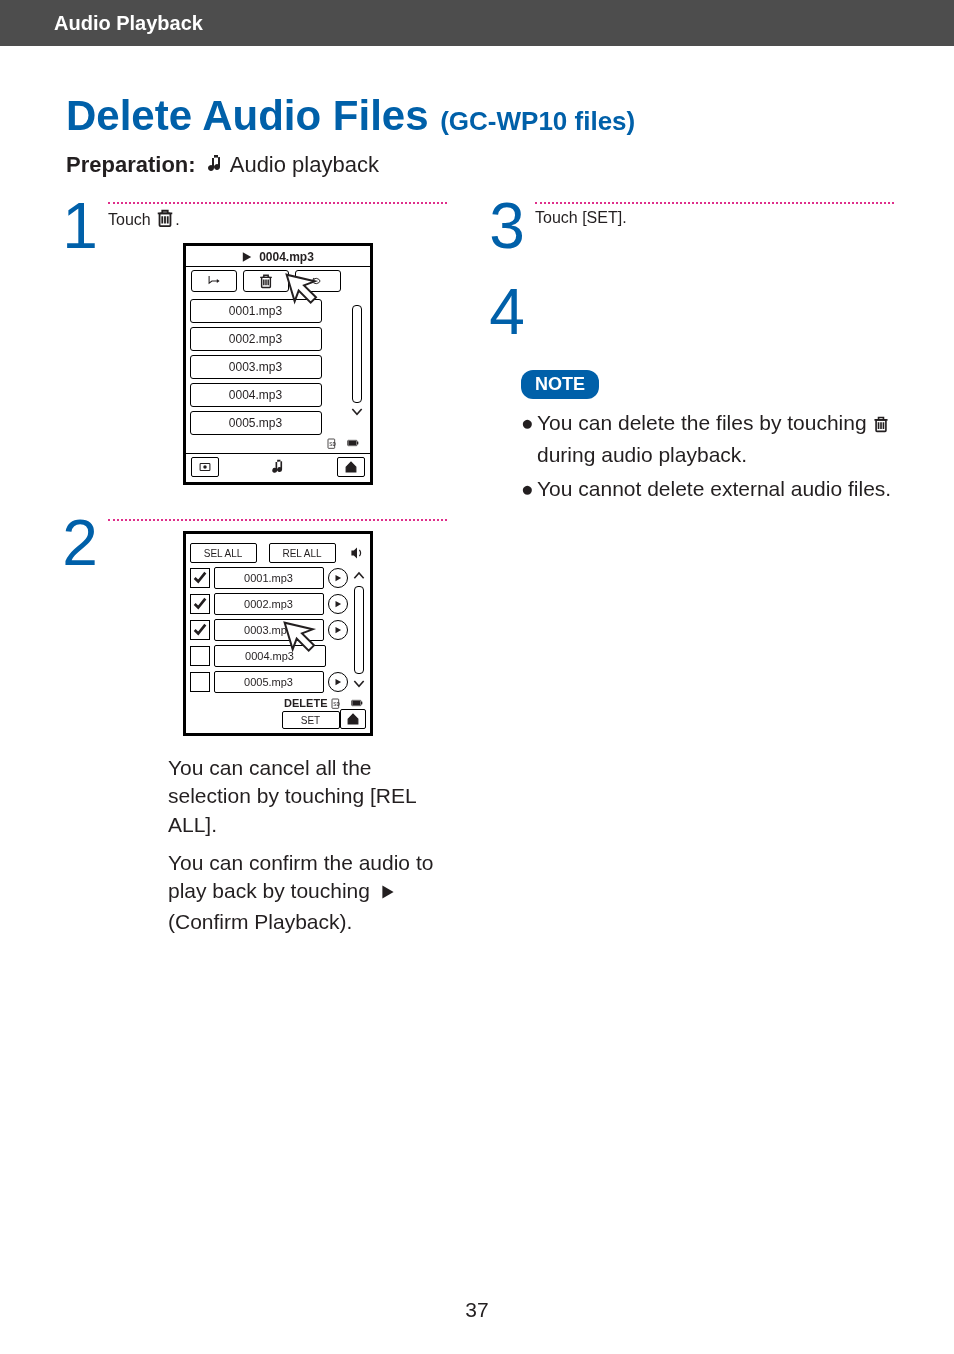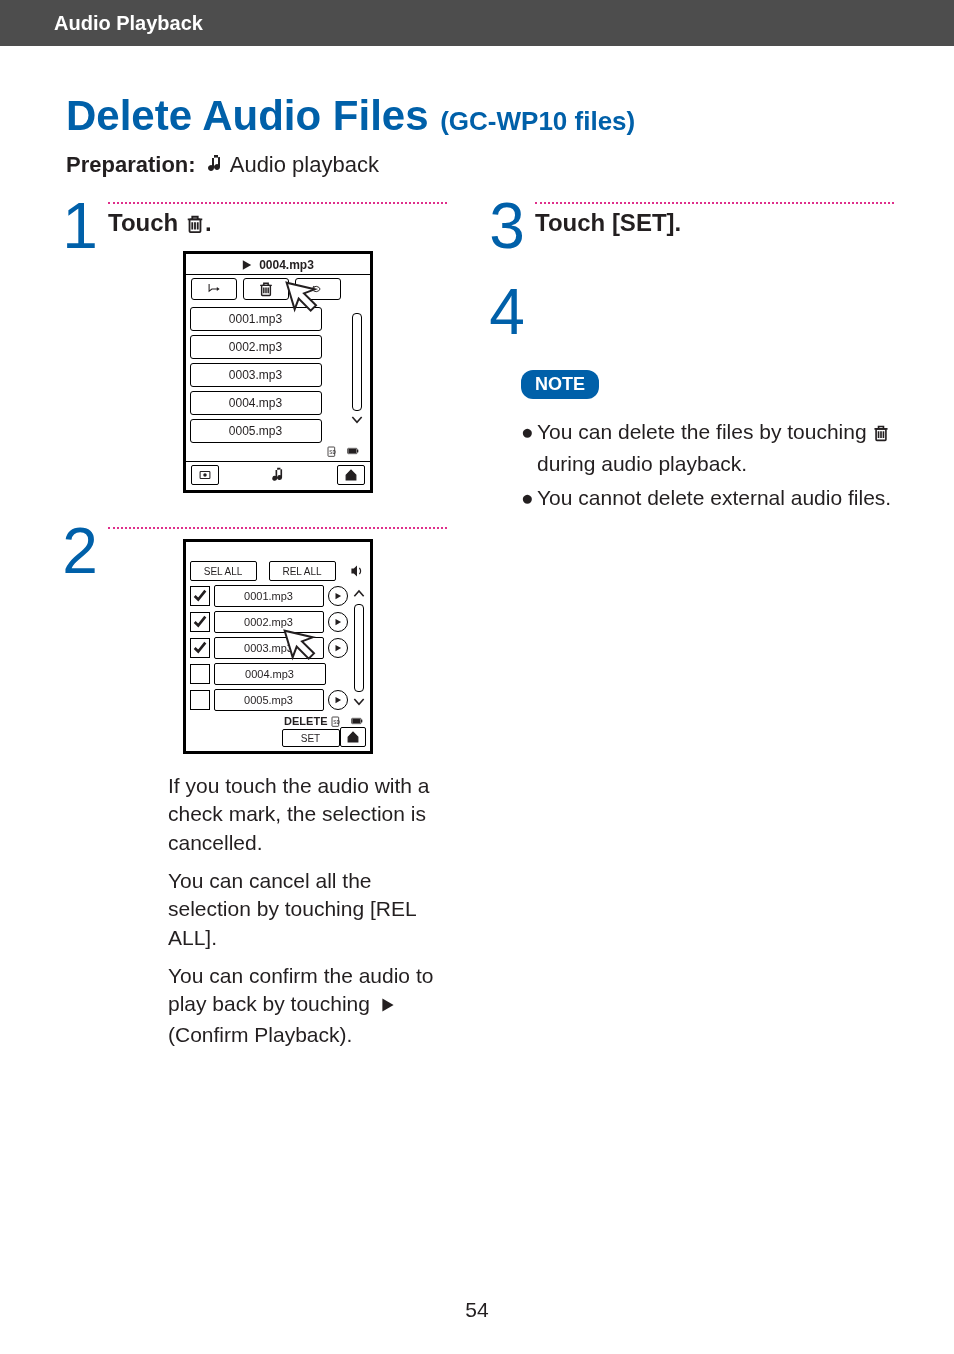--- a/index.html
+++ b/index.html
@@ -77,22 +77,22 @@
   .step .body {
     flex: 1;
     padding-top: 10px;
   }
   .dotted {
     border-top: 2px dotted #df2f8b;
     width: 100%;
     margin-bottom: 4px;
   }
   .step-text {
-    font-size: 24px;
-    font-weight: 700;
+    font-size: 16px;
+    font-weight: 400;
     line-height: 1.25;
   }
   .screen {
     margin: 10px auto 0 auto;
     width: 184px;
     border: 3px solid #000;
     background: #fff;
   }
   .screen2 {
     margin: 10px auto 0 auto;
@@ -133,21 +133,21 @@
   }
   .s-bottom {
     display:flex; justify-content:space-between; align-items:center;
     padding:3px 5px 5px 5px; border-top:1px solid #000;
   }
   .s-mini { border:1.5px solid #000; border-radius:2px; width:26px; height:18px;
     display:flex; align-items:center; justify-content:center; }
   .sd-batt { font-size:10px; display:flex; gap:4px; align-items:center; }
   
   .s2-head {
-    display:flex; padding:19px 4px 2px 4px; gap:12px;
+    display:flex; padding:9px 4px 2px 4px; gap:12px;
   }
   .s2-head .btn2 { flex:1; border:1.5px solid #000; border-radius:2px; font-size:10px;
     height:18px; display:flex; align-items:center; justify-content:center; }
   .s2-head .spk { width:18px; display:flex; align-items:center; justify-content:center; }
   .s2-row {
     display:flex; align-items:center; padding:2px 4px; gap:4px;
   }
   .s2-chk { width:18px; height:18px; border:1.5px solid #000; display:flex;
     align-items:center; justify-content:center; }
   .s2-name { flex:1; border:1.5px solid #000; border-radius:2px; height:20px;
@@ -173,21 +173,21 @@
     padding-right: 10px;
   }
   .note-badge {
     display:inline-block;
     background:#0060a9;
     color:#fff;
     font-weight:700;
     font-size:18px;
     padding:4px 14px;
     border-radius:12px;
-    margin: 24px 0 12px 34px;
+    margin: 24px 0 3px 34px;
   }
   .bullets {
     margin: 6px 0 0 34px;
     font-size:21px;
     line-height:1.4;
   }
   .bullets .row { display:flex; margin-top:4px; }
   .bullets .dot { flex:0 0 16px; }
   .trash-sm { display:inline-block; vertical-align:-3px; }
   .play-tri { display:inline-block; vertical-align:-2px; margin:0 4px; }
@@ -479,21 +479,20 @@
             </div>
           </div>
           <svg viewBox="0 0 30 30" width="40" height="40" style="position:absolute; top:86px; left:96px;">
               <use href="#pointer"></use>
             </svg>
         </div>
       </div>
     </div>
 
     <div class="paras">
-      <p>If you touch the audio with a check mark, the selection is cancelled.</p>
       <p>You can cancel all the selection by touching [REL ALL].</p>
       <p>
         <span>You can confirm the audio to play back by touching</span>
         <span class="play-tri"><svg viewBox="0 0 20 20" width="16" height="16">
               <use href="#play-solid"></use>
             </svg></span><span>(Confirm Playback).</span>
       </p>
     </div>
   </div>
 
@@ -526,13 +525,13 @@
         </span>
       </div>
       <div class="row">
         <span class="dot">●</span>
         <span>You cannot delete external audio files.</span>
       </div>
     </div>
   </div>
 </div>
 
-<div class="page-num">54</div>
+<div class="page-num">37</div>
 
 </body></html>

